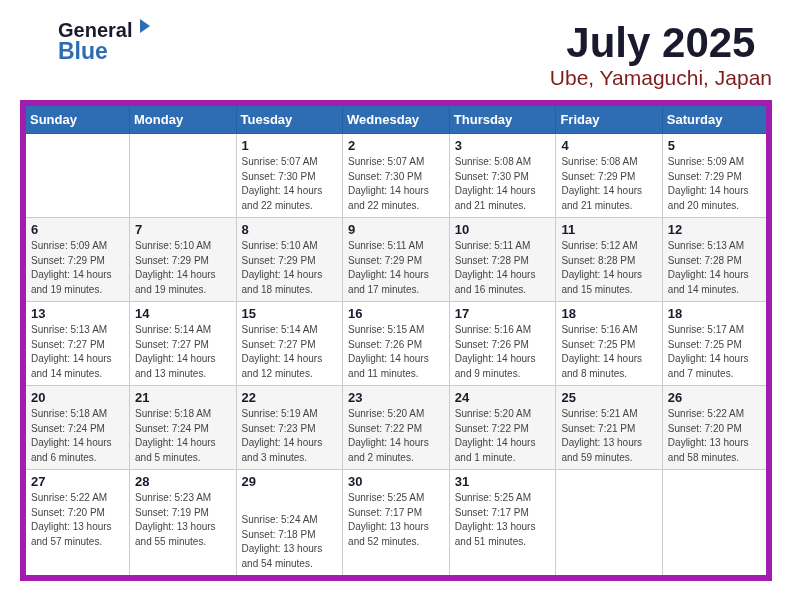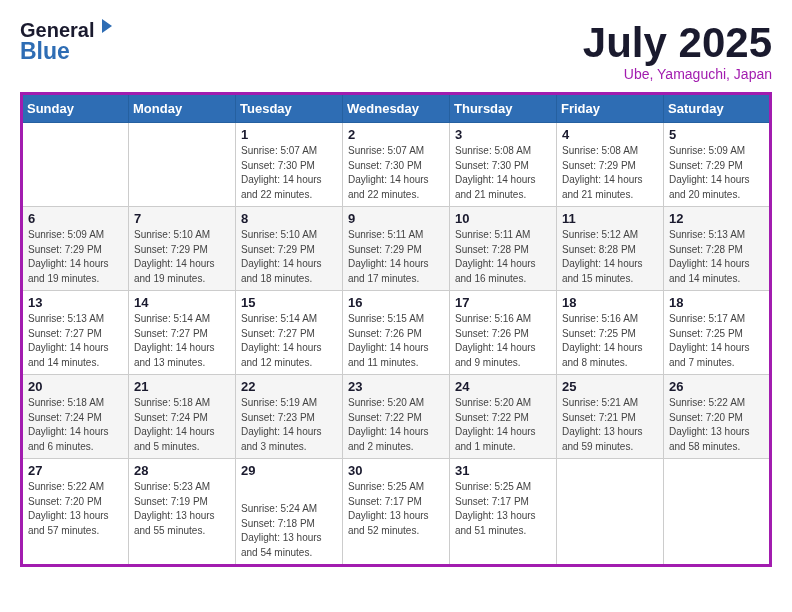--- a/index.html
+++ b/index.html
@@ -13,52 +13,53 @@
     .header {
       display: flex;
       justify-content: space-between;
       align-items: flex-start;
       margin-bottom: 10px;
     }
     .logo {
       display: flex;
       flex-direction: column;
       line-height: 1;
+      margin-left: 38px;
     }
     .logo-general {
       font-size: 20px;
       font-weight: bold;
       color: #1a1a2e;
     }
     .logo-blue {
       font-size: 23px;
       font-weight: bold;
       color: #2e6db4;
     }
     .logo-row {
       display: flex;
       align-items: center;
     }
     .title-section {
-      text-align: right;
+      text-align: center;
     }
     .month-title {
       font-size: 42px;
       font-weight: bold;
       color: #1a1a2e;
       line-height: 1.1;
     }
     .location {
-      font-size: 14px;
-      color: #a21caf;
+      font-size: 21px;
+      color: #7f1d1d;
     }
     .calendar {
       width: 100%;
       border-collapse: collapse;
-      border: 3px solid #a21caf;
+      border: 6px solid #a21caf;
     }
     .calendar th {
       background: #2e6db4;
       color: #fff;
       font-size: 13px;
       font-weight: bold;
       padding: 6px 4px;
       text-align: left;
       border: 1px solid #2560a0;
     }

